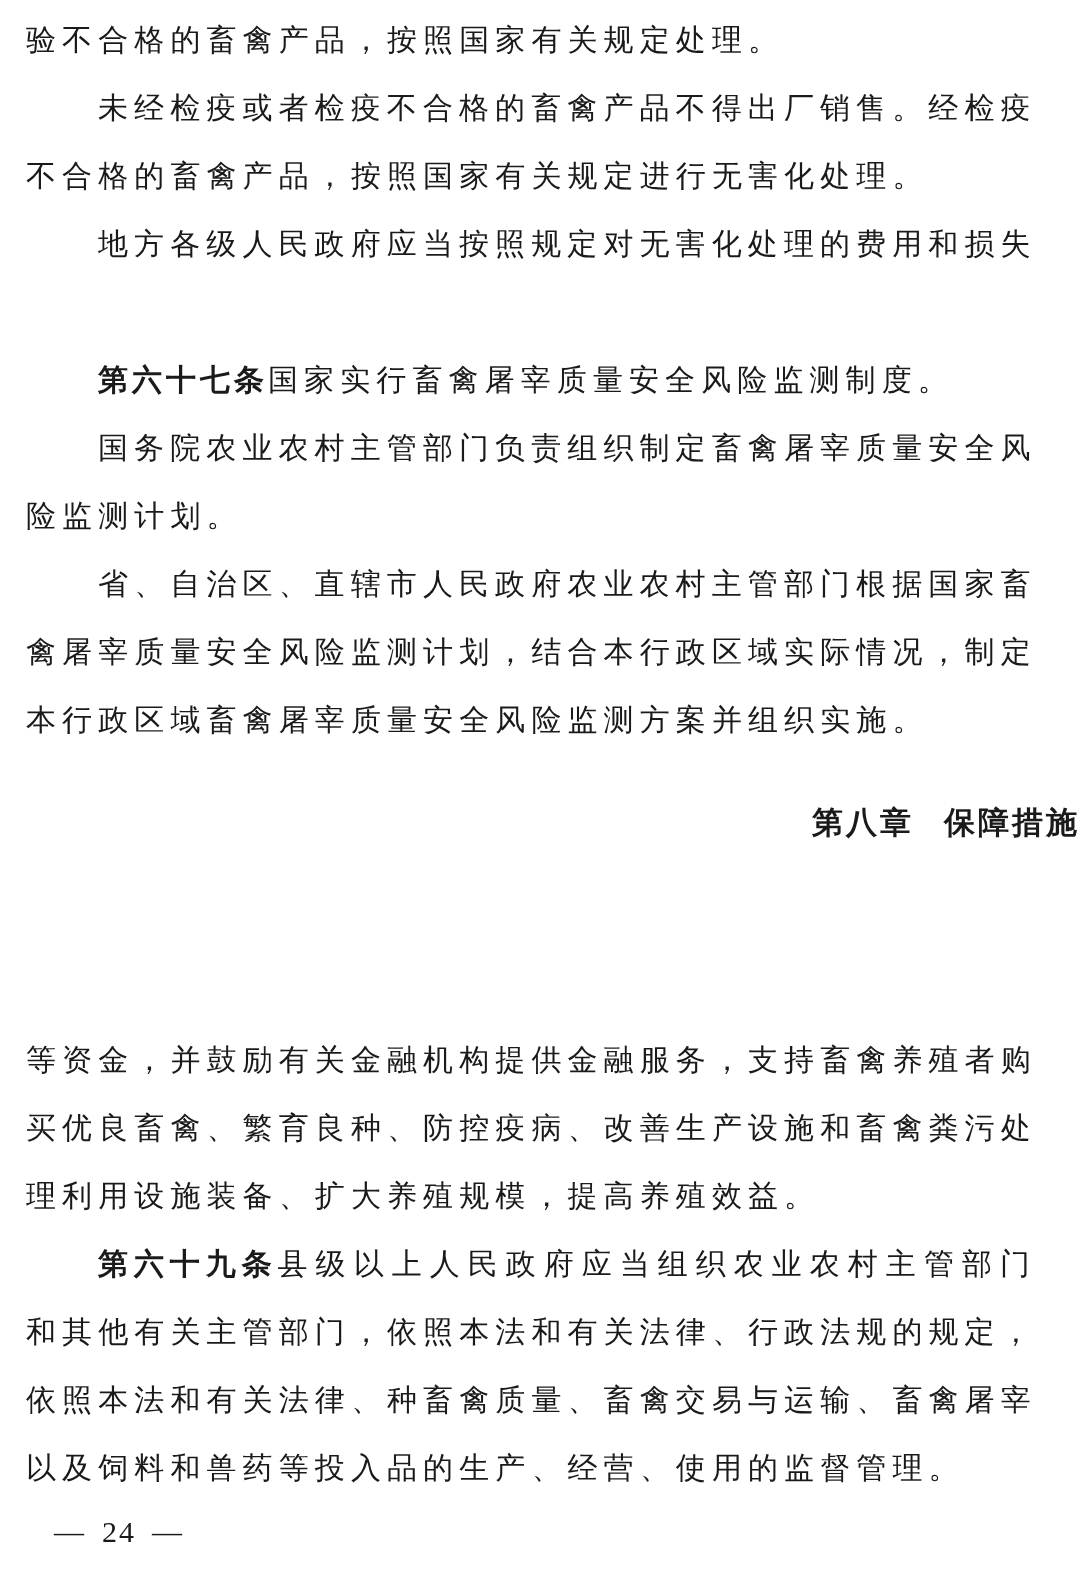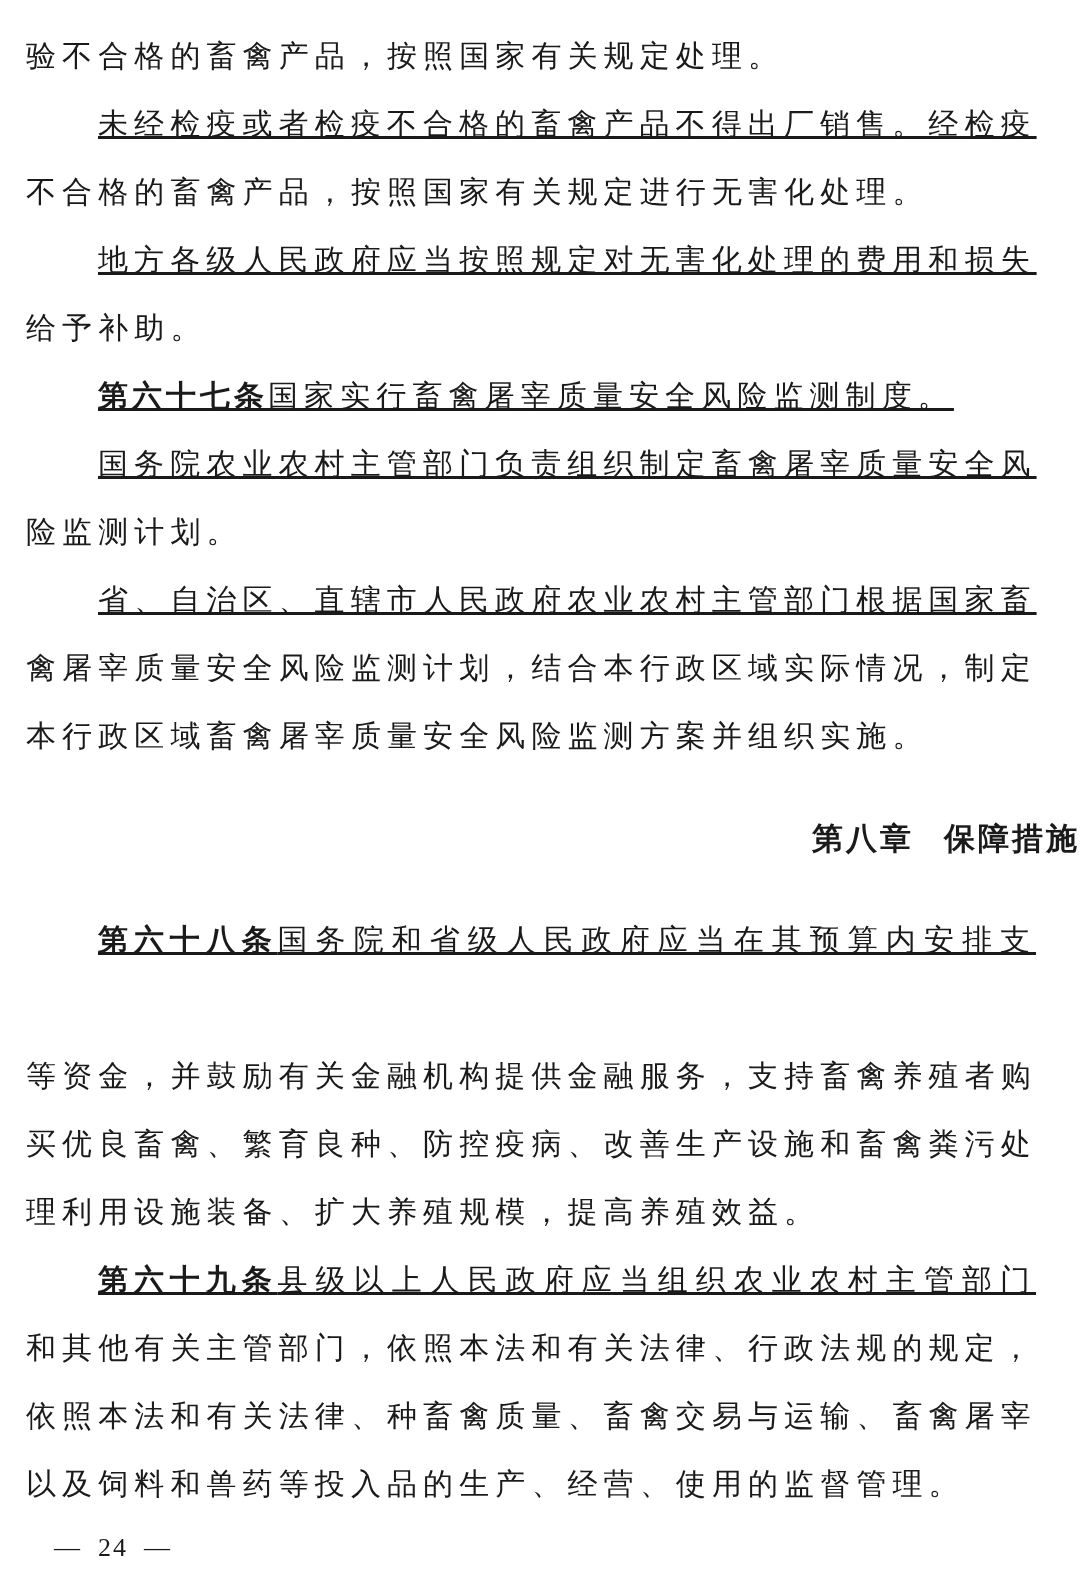--- a/index.html
+++ b/index.html
@@ -1,77 +1,73 @@
 <!DOCTYPE html>
 <html><head>
 <meta charset="utf-8">
 <style>
   html, body { margin: 0; padding: 0; background: #ffffff; }
   body {
     width: 1080px; height: 1596px; position: relative; overflow: hidden;
     font-family: "DejaVu Serif", "Liberation Serif", serif;
     color: #1a1a1a;
   }
-  .page { position: absolute; left: 0; top: 16px; width: 1080px; height: 1206px; border-radius: 6px; }
+  .page { position: absolute; left: 0; top: 0; width: 1080px; height: 1206px; border-radius: 6px; }
   .line {
     position: absolute; left: 26px; width: 1010px;
     font-size: 30px; line-height: 40px; height: 40px;
     letter-spacing: 6.1px; white-space: nowrap;
     text-align: justify; text-align-last: justify;
   }
   .line.last { text-align-last: left; }
-  .line.indent { left: 98px; width: 938px; text-decoration: underline; }
+  .line.indent { left: 98px; width: 938px; }
   .article-no {
     font-family: "DejaVu Sans", "Liberation Sans", sans-serif;
     font-weight: bold; letter-spacing: 4px; 
   }
   .chapter {
     position: absolute; left: 0; width: 1080px; text-align: right;
     font-family: "DejaVu Sans", "Liberation Sans", sans-serif;
     font-weight: bold; font-size: 31px; line-height: 40px; letter-spacing: 3px;
   }
   .chapter .gap { display: inline-block; width: 30px; }
   .page-number {
     position: absolute; left: 38px; top: 1514px;
-    font-size: 26px; line-height: 36px; letter-spacing: 2px;
+    font-size: 30px; line-height: 36px; letter-spacing: 2px;
     font-family: "Liberation Serif", "DejaVu Serif", serif;
   }
   .page-number .dash { display: inline-block; margin: 0 16px; }
 </style>
 </head>
 <body>
 
 <div class="page">
 
   <div class="line last" style="top:20px">验不合格的畜禽产品，按照国家有关规定处理。</div>
 
   <div class="line indent" style="top:88px">未经检疫或者检疫不合格的畜禽产品不得出厂销售。经检疫</div>
   <div class="line last" style="top:156px">不合格的畜禽产品，按照国家有关规定进行无害化处理。</div>
 
   <div class="line indent" style="top:224px">地方各级人民政府应当按照规定对无害化处理的费用和损失</div>
-  <div class="line last" style="top:292px">给予补助。</div>
 
   <div class="line indent last" style="top:360px">
     <span class="article-no">第六十七条</span><span>国家实行畜禽屠宰质量安全风险监测制度。</span>
   </div>
 
   <div class="line indent" style="top:428px">国务院农业农村主管部门负责组织制定畜禽屠宰质量安全风</div>
   <div class="line last" style="top:496px">险监测计划。</div>
 
   <div class="line indent" style="top:564px">省、自治区、直辖市人民政府农业农村主管部门根据国家畜</div>
   <div class="line" style="top:632px">禽屠宰质量安全风险监测计划，结合本行政区域实际情况，制定</div>
   <div class="line last" style="top:700px">本行政区域畜禽屠宰质量安全风险监测方案并组织实施。</div>
 
   <div class="chapter" style="top:802px">
     <span>第八章</span><span class="gap"></span><span>保障措施</span>
   </div>
 
-  <div class="line indent" style="top:904px">
-    <span class="article-no">第六十八条</span><span>国务院和省级人民政府应当在其预算内安排支</span>
-  </div>
   <div class="line" style="top:1040px">等资金，并鼓励有关金融机构提供金融服务，支持畜禽养殖者购</div>
   <div class="line" style="top:1108px">买优良畜禽、繁育良种、防控疫病、改善生产设施和畜禽粪污处</div>
   <div class="line last" style="top:1176px">理利用设施装备、扩大养殖规模，提高养殖效益。</div>
 
   <div class="line indent" style="top:1244px">
     <span class="article-no">第六十九条</span><span>县级以上人民政府应当组织农业农村主管部门</span>
   </div>
   <div class="line" style="top:1312px">和其他有关主管部门，依照本法和有关法律、行政法规的规定，</div>
   <div class="line" style="top:1380px">依照本法和有关法律、种畜禽质量、畜禽交易与运输、畜禽屠宰</div>
   <div class="line last" style="top:1448px">以及饲料和兽药等投入品的生产、经营、使用的监督管理。</div>

